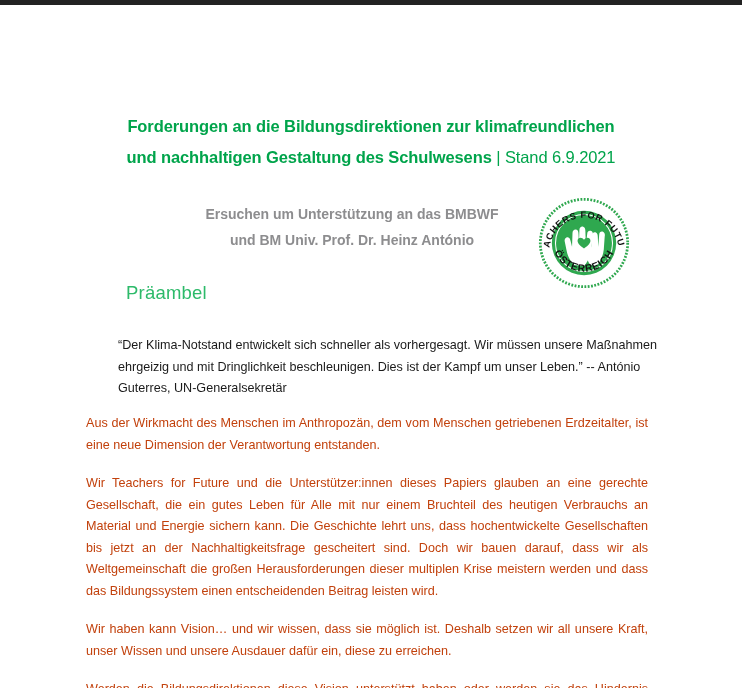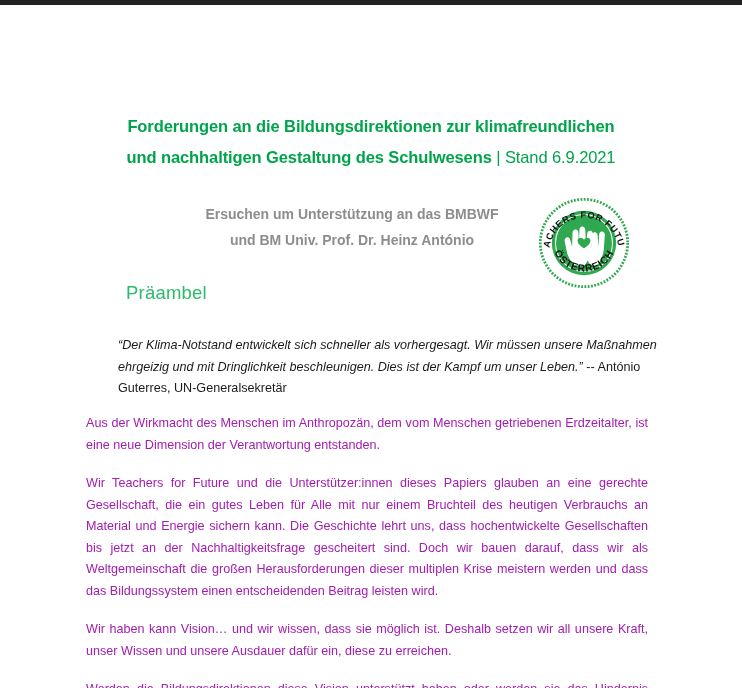--- a/index.html
+++ b/index.html
@@ -98,34 +98,34 @@
   
   .quote-block {
     position: absolute;
     top: 330px;
     left: 118px;
     width: 540px;
     font-size: 12.6px;
     line-height: 21.5px;
     color: #1a1a1a;
   }
-  .quote-text { font-style: italic; }
+  .quote-text { }
   .quote-attrib { font-style: normal; }
 
   
   .body-area {
     position: absolute;
     top: 408px;
     left: 86px;
     width: 570px;
   }
   .para {
     font-size: 12.6px;
     line-height: 21.5px;
-    color: #a21caf;
+    color: #c2410c;
     text-align: justify;
     margin: 0 8px 17px 0;
     hyphens: none;
   }
   .para:last-child { margin-bottom: 0; }
 </style>
 </head>
 <body>
 
 <div class="viewer-bar"></div>

